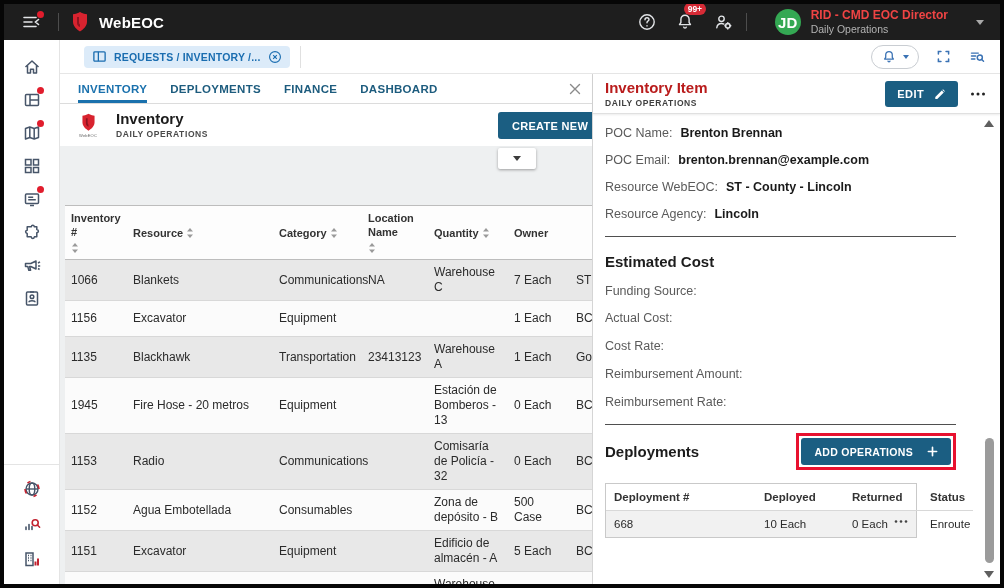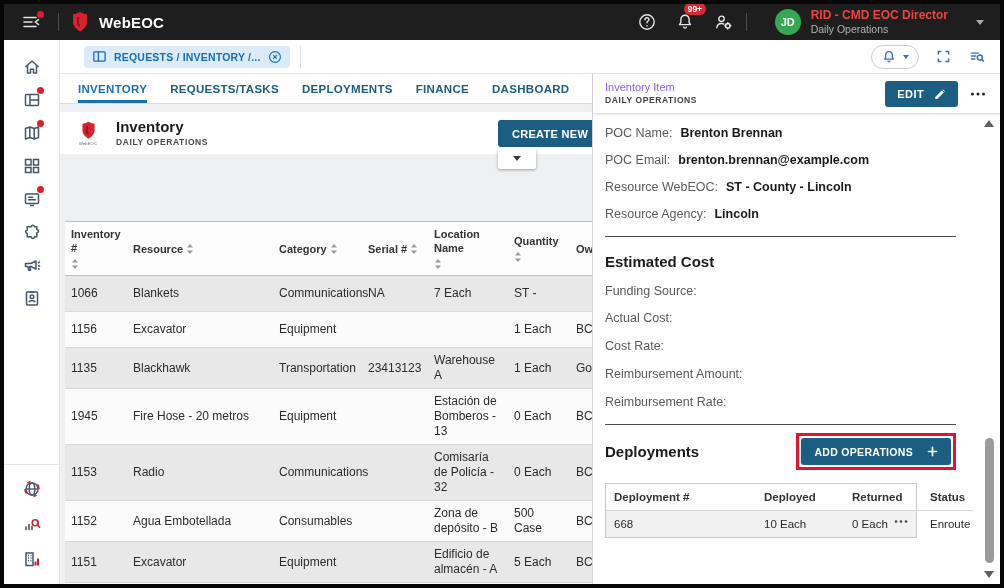--- a/index.html
+++ b/index.html
@@ -10,21 +10,21 @@
   .topbar{flex:0 0 36px;background:#1e1e1e;display:flex;align-items:center;padding:0 8px 0 14px;}
   .hamburger{position:relative;width:28px;height:24px;display:flex;align-items:center;justify-content:center;}
   .dot{position:absolute;width:7px;height:7px;border-radius:50%;background:#e11d2d;}
   .hamburger .dot{top:1px;right:2px;}
   .tb-divider{width:1px;height:18px;background:#4d4d4d;margin:0 12px;}
   .logo-sm{display:flex;align-items:center;}
   .appname{color:#fff;font-size:15px;font-weight:bold;letter-spacing:.2px;margin-left:10px;}
   .tb-spacer{flex:1;}
   .tb-icon{position:relative;margin-left:18px;display:flex;color:#e3e5e8;}
   .badge{position:absolute;top:-9px;left:9px;background:#d62b36;color:#fff;font-size:8.5px;font-weight:bold;border-radius:8px;padding:1.5px 4px;line-height:1;}
-  .avatar{width:26px;height:26px;border-radius:50%;background:#34a853;color:#fff;font-size:11px;font-weight:bold;display:flex;align-items:center;justify-content:center;margin-left:16px;flex:0 0 26px;text-align:right;}
+  .avatar{width:26px;height:26px;border-radius:50%;background:#34a853;color:#fff;font-size:15px;font-weight:bold;display:flex;align-items:center;justify-content:center;margin-left:16px;flex:0 0 26px;text-align:right;}
   .user-block{margin-left:10px;line-height:1.25;}
   .user-role{color:#ef4444;font-size:12px;font-weight:bold;}
   .user-scope{color:#b3b3b3;font-size:10.5px;}
   .caret{width:0;height:0;border-left:4px solid transparent;border-right:4px solid transparent;border-top:5px solid #a9a9a9;margin:0 8px 0 28px;}
 
   
   .main{flex:1;display:flex;min-height:0;}
   .sidebar{flex:0 0 56px;background:#fff;border-right:1px solid #e4e4e4;display:flex;flex-direction:column;align-items:center;padding-top:10px;}
   .sb-item{position:relative;height:33px;width:100%;display:flex;align-items:center;justify-content:center;color:#475569;}
   .sb-item .dot{top:4px;right:15px;}
@@ -38,21 +38,21 @@
   .chip{background:#dcebf9;border-radius:4px;height:22px;display:flex;align-items:center;gap:7px;padding:0 8px;color:#1a6db0;}
   .chip-label{font-size:10.5px;font-weight:bold;letter-spacing:.2px;white-space:nowrap;}
   .chip-sep{width:1px;height:22px;background:#e0e0e0;margin-left:10px;}
   .util-icons{margin-left:auto;display:flex;align-items:center;gap:16px;color:#3a72b4;}
   .pill{border:1px solid #c9cdd2;border-radius:14px;height:24px;display:flex;align-items:center;gap:6px;padding:0 9px;}
   .caret-sm{width:0;height:0;border-left:3.5px solid transparent;border-right:3.5px solid transparent;border-top:4.5px solid #3a72b4;}
 
   .panels{flex:1;display:flex;min-height:0;}
 
   
-  .left-panel{flex:0 0 533px;width:533px;background:#eef0f1;border-right:1px solid #d5d5d5;position:relative;overflow:hidden;display:flex;flex-direction:column;gap:8px;}
+  .left-panel{flex:0 0 533px;width:533px;background:#eef0f1;border-right:1px solid #d5d5d5;position:relative;overflow:hidden;display:flex;flex-direction:column;}
   .board-tabs{flex:0 0 30px;background:#fff;border-bottom:1px solid #dcdcdc;display:flex;align-items:stretch;gap:23px;padding:0 10px 0 18px;}
   .btab{font-size:11.5px;font-weight:bold;letter-spacing:.3px;color:#1d5c7e;display:flex;align-items:center;border-bottom:3px solid transparent;padding-top:3px;white-space:nowrap;}
   .btab.active{color:#1a71ad;border-bottom-color:#1a71ad;}
   .bt-close{margin-left:auto;display:flex;align-items:center;color:#8a8a8a;}
   .board-header{flex:0 0 42px;background:#fff;display:flex;align-items:center;padding-left:14px;position:relative;}
   .bh-logo{display:flex;flex-direction:column;align-items:center;width:28px;}
   .bh-logo-text{font-size:4px;color:#666;margin-top:1px;letter-spacing:.2px;}
   .bh-titles{margin-left:14px;line-height:1.25;}
   .bh-title{font-size:15px;font-weight:bold;color:#1c1c1c;}
   .bh-sub{font-size:8.5px;font-weight:bold;color:#4a4a4a;letter-spacing:.6px;}
@@ -66,21 +66,21 @@
   .th{display:flex;flex-wrap:wrap;align-content:center;align-items:center;gap:3px;padding:5px 6px;min-height:44px;font-weight:bold;color:#333;font-size:11px;line-height:14px;}
   .trow{border-bottom:1px solid #d8d8d8;min-height:36px;}
   .trow.odd{background:#e8e8e8;}
   .trow.even{background:#fbfbfb;}
   .td{padding:5px 6px;display:flex;align-items:center;line-height:15px;font-size:12px;}
 
   
   .right-panel{flex:1;background:#fff;display:flex;flex-direction:column;position:relative;min-width:0;}
   .rp-header{flex:0 0 40px;display:flex;align-items:center;padding:0 10px 0 12px;border-bottom:1px solid #e0e0e0;box-shadow:0 1px 2px rgba(0,0,0,.08);background:#fff;z-index:2;}
   .rp-titles{line-height:1.25;}
-  .rp-title{font-size:11px;font-weight:normal;color:#8b5cf6;}
+  .rp-title{font-size:15px;font-weight:bold;color:#b91c1c;}
   .rp-sub{font-size:8.5px;font-weight:bold;color:#3f3f3f;letter-spacing:.6px;}
   .edit-btn{margin-left:auto;height:26px;background:#1b5e82;border-radius:3px;color:#fff;font-size:11px;font-weight:bold;letter-spacing:.4px;display:flex;align-items:center;gap:10px;padding:0 12px;border:none;}
   .rp-more{margin:0 4px 0 12px;display:flex;align-items:center;}
   .rp-content{flex:1;padding:12px 44px 0 12px;position:relative;overflow:hidden;}
   .field{display:flex;gap:8px;margin-bottom:12px;font-size:12.5px;align-items:baseline;line-height:15px;}
   .f-label{color:#5a5a5a;white-space:nowrap;}
   .f-value{color:#1a1a1a;font-weight:bold;}
   .divider{border-top:1px solid #4f4f4f;margin-top:14px;}
   .section-h{font-size:15px;font-weight:bold;color:#1c1c1c;margin:16px 0 14px;}
   .deploy-row{display:flex;align-items:center;margin-top:8px;}
@@ -307,21 +307,20 @@
               </svg>
             </span>
         </div>
       </div>
 
       <div class="panels">
 
         <section class="left-panel">
           <div class="board-tabs">
             <div class="btab active">INVENTORY</div>
-            <div class="btab">REQUESTS/TASKS</div>
             <div class="btab">DEPLOYMENTS</div>
             <div class="btab">FINANCE</div>
             <div class="btab">DASHBOARD</div>
             <div class="bt-close">
               <span>
                   <svg width="14" height="14" viewBox="0 0 14 14" fill="none" stroke="#8a8a8a" stroke-width="1.4" stroke-linecap="round">
                     <path d="M2.5 2.5 l9 9 M11.5 2.5 l-9 9"></path>
                   </svg>
                 </span>
             </div>
@@ -366,27 +365,20 @@
                   </svg>
                 </div>
               <div class="th">
                   <span>Category</span>
                   <svg width="8" height="12" viewBox="0 0 8 12">
                     <path d="M4 1 L7 4.5 H1 Z" fill="#9a9a9a"></path>
                     <path d="M4 11 L1 7.5 H7 Z" fill="#9a9a9a"></path>
                   </svg>
                 </div>
               <div class="th">
-                  <span>Serial #</span>
-                  <svg width="8" height="12" viewBox="0 0 8 12">
-                    <path d="M4 1 L7 4.5 H1 Z" fill="#9a9a9a"></path>
-                    <path d="M4 11 L1 7.5 H7 Z" fill="#9a9a9a"></path>
-                  </svg>
-                </div>
-              <div class="th">
                   <span>Location Name</span>
                   <svg width="8" height="12" viewBox="0 0 8 12">
                     <path d="M4 1 L7 4.5 H1 Z" fill="#9a9a9a"></path>
                     <path d="M4 11 L1 7.5 H7 Z" fill="#9a9a9a"></path>
                   </svg>
                 </div>
               <div class="th">
                   <span>Quantity</span>
                   <svg width="8" height="12" viewBox="0 0 8 12">
                     <path d="M4 1 L7 4.5 H1 Z" fill="#9a9a9a"></path>
@@ -395,20 +387,21 @@
                 </div>
               <div class="th">
                   <span>Owner</span>
                 </div>
             </div>
             <div class="tgrid trow odd">
               <div class="td">1066</div>
               <div class="td">Blankets</div>
               <div class="td">Communications</div>
               <div class="td">NA</div>
+              <div class="td">Warehouse C</div>
               <div class="td">7 Each</div>
               <div class="td">ST -</div>
             </div>
             <div class="tgrid trow even">
               <div class="td">1156</div>
               <div class="td">Excavator</div>
               <div class="td">Equipment</div>
               <div class="td"></div>
               <div class="td"></div>
               <div class="td">1 Each</div>

